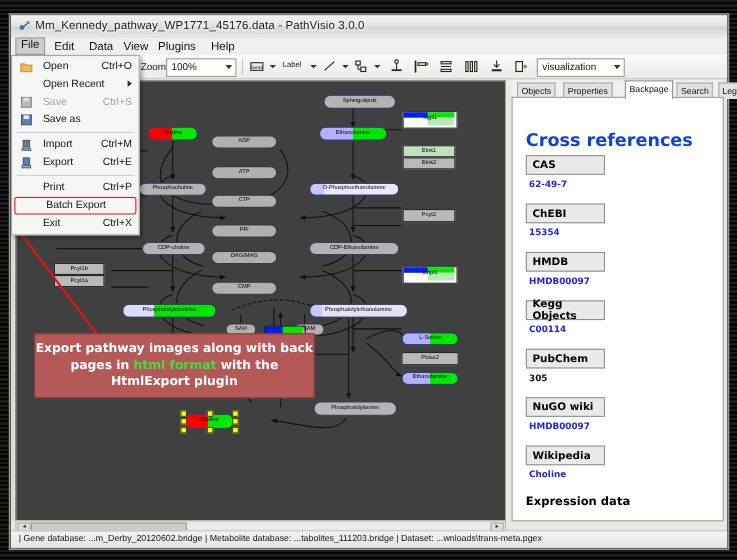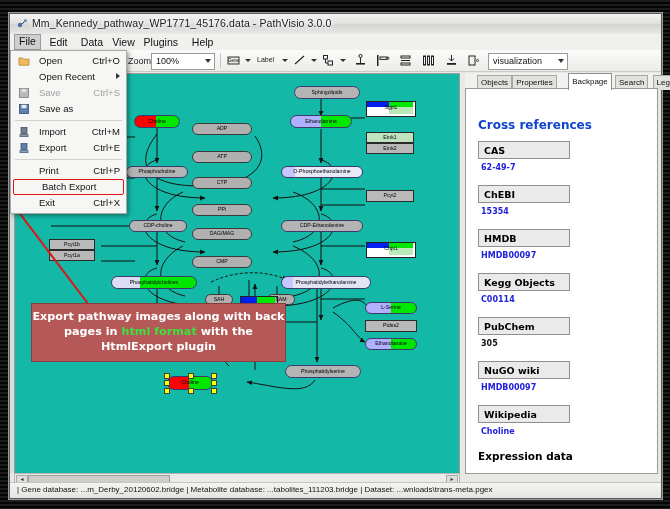--- a/index.html
+++ b/index.html
@@ -35,21 +35,21 @@
   .tb-combo{position:absolute;top:3px;height:15px;background:#fff;border:1px solid #9a9a9a;}
   .tb-combo .val{position:absolute;left:4px;top:2px;font-size:9px;color:#111;}
   .tb-combo .arw{position:absolute;right:3px;top:5px;width:0;height:0;
     border-left:3.5px solid transparent;border-right:3.5px solid transparent;border-top:4px solid #333;}
   .tb-sep{position:absolute;top:3px;width:1px;height:15px;background:#c6c6c2;}
   .tb-btn{position:absolute;top:3px;width:15px;height:15px;}
   .tb-arw{position:absolute;top:9px;width:0;height:0;
     border-left:3px solid transparent;border-right:3px solid transparent;border-top:3.5px solid #333;}
 
   
-  #canvaswrap{position:absolute;left:4px;top:59px;width:444px;height:400px;background:#14b8a6;
+  #canvaswrap{position:absolute;left:4px;top:59px;width:444px;height:400px;background:#404040;
     border:1px solid #9c9c9c;overflow:hidden;}
   #canvas{position:absolute;left:0;top:0;width:100%;height:100%;}
   .ruler-l{position:absolute;left:0;top:59px;width:4px;height:400px;background:#dcdcd8;}
 
   
   .node{position:absolute;box-sizing:border-box;display:flex;align-items:center;justify-content:center;
     font-size:5.2px;color:#000;text-align:center;line-height:1;overflow:hidden;white-space:nowrap;}
   .metab{border:1px solid #3b3b6b;border-radius:9px;background:#b4b4b4;}
   .gene{border:1.2px solid #2a2a2a;background:#b9b9b9;}
   .grey-r{border:1px solid #3a3a3a;border-radius:9px;background:#b0b0b0;}
@@ -77,23 +77,23 @@
   #callout .hl{color:#3fe03f;}
 
   
   #sidepanel{position:absolute;left:455px;top:59px;width:192px;height:400px;background:#f1f1ef;}
   #tabstrip{position:absolute;left:0;top:0;width:100%;height:16px;}
   .tab{position:absolute;top:2px;height:14px;line-height:14px;font-size:8px;color:#111;
     background:#e2e2de;border:1px solid #a6a6a2;border-bottom:none;padding:0 3px;}
   .tab.sel{top:0px;height:16px;line-height:16px;background:#fff;border-color:#8d8d8a;z-index:3;}
   #panelbody{position:absolute;left:0;top:15px;width:191px;height:384px;background:#fff;
     border:1px solid #9a9a9a;overflow:hidden;}
-  .h-xref{position:absolute;left:12px;top:29px;font-size:12px;font-weight:bold;color:#1144cc;
+  .h-xref{position:absolute;left:12px;top:29px;font-size:16px;font-weight:bold;color:#1144cc;
     font-family:"DejaVu Sans",sans-serif;}
-  .xbox{position:absolute;left:12px;width:92px;height:18px;background:#eaeaea;
+  .xbox{position:absolute;left:12px;width:72px;height:18px;background:#eaeaea;
     border:1px solid #8f8f8f;font-size:9.5px;font-weight:bold;color:#000;
     display:flex;align-items:center;padding-left:5px;box-sizing:border-box;
     font-family:"DejaVu Sans",sans-serif;}
   .xlink{position:absolute;left:15px;font-size:8px;color:#2222dd;
     font-weight:bold;font-family:"DejaVu Sans",sans-serif;}
   .xplain{position:absolute;left:15px;font-size:8px;color:#111;font-weight:bold;
     font-family:"DejaVu Sans",sans-serif;}
   .h-expr{position:absolute;left:12px;font-size:10.5px;font-weight:bold;color:#000;
     font-family:"DejaVu Sans",sans-serif;margin-top:6px;}
 
@@ -441,21 +441,21 @@
     </div>
 
     <div id="hscroll">
       <div class="lft">◄</div>
       <div class="thumb"></div>
       <div class="rgt">►</div>
     </div>
 
     <div id="sidepanel">
       <div id="tabstrip">
-          <div class="tab" style="left: 12px; text-align: center;">Objects</div>
+          <div class="tab" style="left: 5px; text-align: center;">Objects</div>
           <div class="tab" style="left: 47.2px;">Properties</div>
           <div class="tab sel" style="left: 103.2px;">Backpage</div>
           <div class="tab" style="left: 150px;">Search</div>
           <div class="tab" style="left: 187.6px;">Legend</div>
         </div>
       <div id="panelbody">
         <div class="h-xref">Cross references</div>
         <div id="xrefs">
             <div class="xbox" style="top: 52px;">CAS</div>
             <div class="xlink" style="top: 74px;">62-49-7</div>

